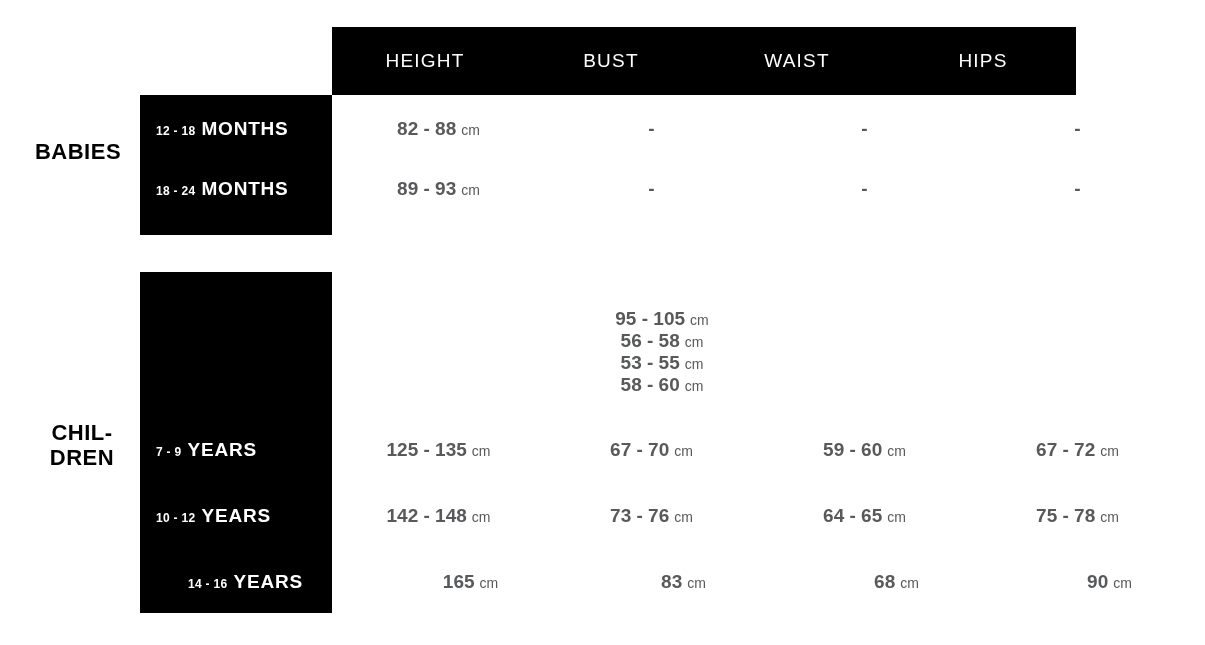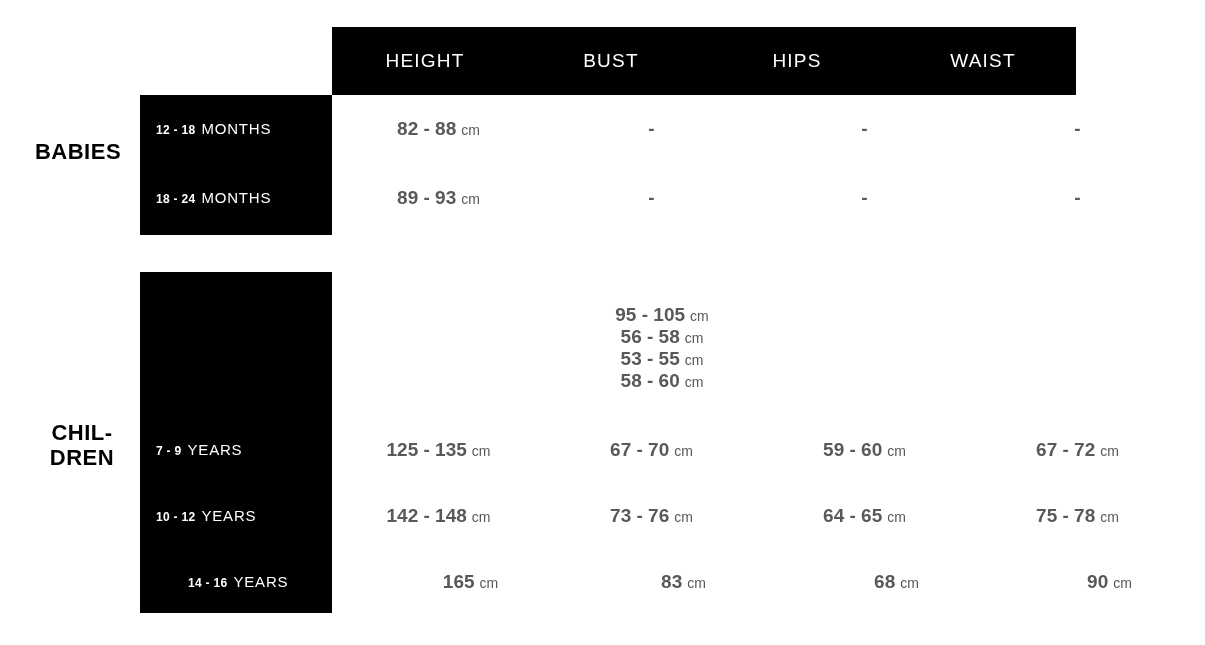--- a/index.html
+++ b/index.html
@@ -95,23 +95,24 @@
     padding-left: 16px;
     color: #ffffff;
     white-space: nowrap;
   }
   .age-num {
     font-weight: bold;
     font-size: 12px;
     letter-spacing: 0.3px;
   }
   .age-unit {
-    font-size: 15px;
+    font-size: 19px;
     letter-spacing: 0.8px;
     margin-left: 6px;
+    font-weight: bold;
   }
   .meas-cell {
     flex: 1 1 0;
     text-align: center;
     color: #58595b;
     white-space: nowrap;
   }
   .meas-val {
     font-weight: bold;
     font-size: 19px;
@@ -122,42 +123,42 @@
     margin-left: 5px;
   }
   .meas-dash {
     font-weight: bold;
     font-size: 19px;
     color: #58595b;
   }
 
   
   .row-b1 { top: 98px;  height: 62px; }
-  .row-b2 { top: 167px; height: 62px; }
+  .row-b2 { top: 158px; height: 62px; }
   .row-c1 { top: 286px; height: 64px; flex-direction: column; }
   .row-c2 { top: 352px; height: 64px; }
   .row-c3 { top: 418px; height: 64px; }
   .row-c4 { top: 484px; height: 64px; }
   .row-c5 { top: 550px; height: 64px; padding-left: 32px; }
 
   
   .meas-cell.right {
     text-align: center;
   }
 </style>
 </head>
 <body>
 
 <div class="size-chart">
 
   <div class="header-bar">
     <div class="header-cell">HEIGHT</div>
     <div class="header-cell">BUST</div>
+    <div class="header-cell">WAIST</div>
     <div class="header-cell">HIPS</div>
-    <div class="header-cell">WAIST</div>
   </div>
 
   <div class="age-block age-babies"></div>
   <div class="age-block age-children"></div>
 
   <div class="group-label group-babies">BABIES</div>
   <div class="group-label group-children">
     <div>CHIL-</div>
     <div>DREN</div>
   </div>

